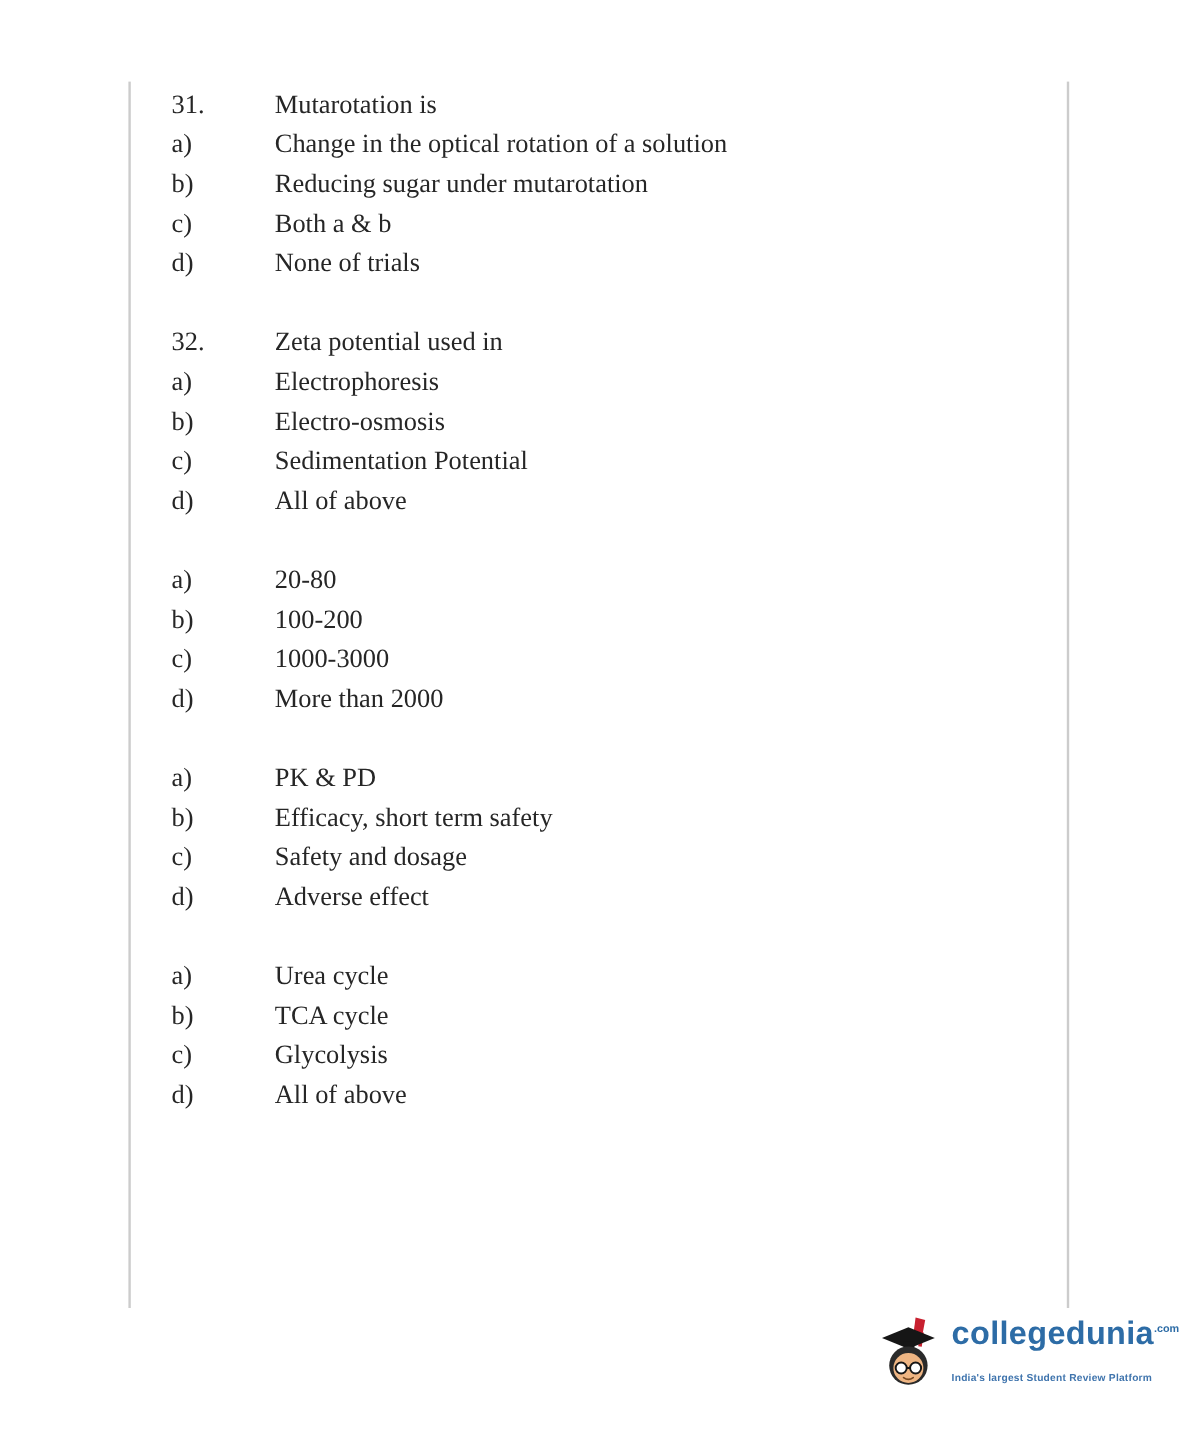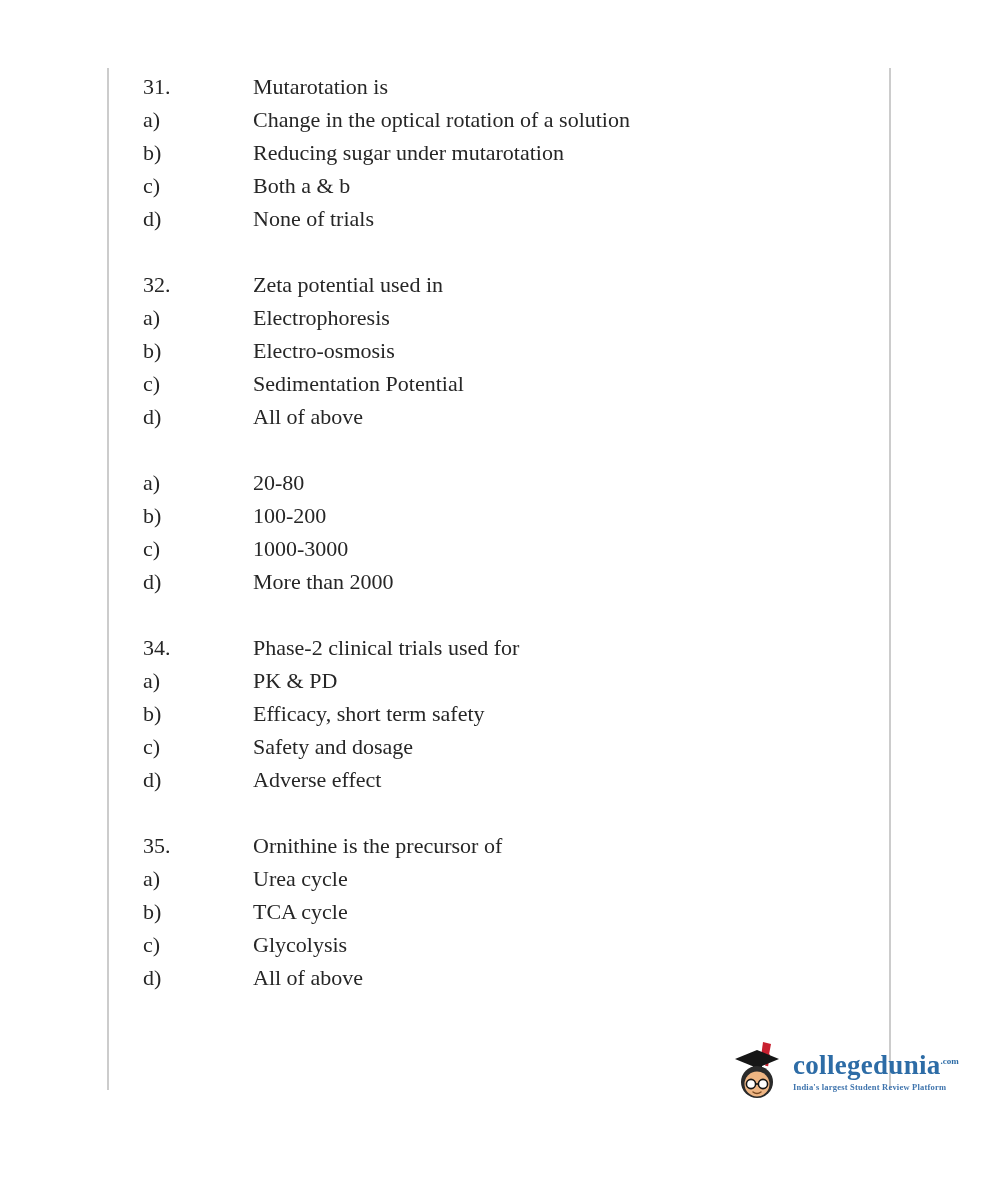--- a/index.html
+++ b/index.html
@@ -24,52 +24,52 @@
 
   .content {
     position: absolute;
     left: 143px;
     top: 70px;
     width: 730px;
     font-size: 22px;
     line-height: 33px;
   }
   .question { margin-bottom: 33px; }
-  .row { display: flex; gap: 24px; }
+  .row { display: flex; }
   .marker {
     flex: 0 0 42px;
     width: 42px;
   }
   .text-col { flex: 1; margin-left: 44px; }
 
   .footer {
     position: absolute;
     left: 733px;
-    top: 1040px;
+    top: 1096px;
     display: flex;
-    align-items: center;
-    font-family: Liberation Serif, serif;
+    align-items: flex-start;
+    font-family: Liberation Sans, sans-serif;
   }
   .logo-wrap { width: 54px; height: 62px; }
   .brand-block { margin-left: 6px; }
   .brand-line { white-space: nowrap; }
   .brand-name {
     font-size: 27px;
     font-weight: bold;
     letter-spacing: 0.3px;
   }
   .brand-suffix {
     font-size: 9px;
     vertical-align: 10px;
     font-weight: bold;
   }
   .tagline {
     font-size: 8.5px;
     font-weight: bold;
-    margin-top: 1px;
+    margin-top: 16px;
     letter-spacing: 0.2px;
   }
 </style>
 </head>
 <body style="background: rgb(255, 255, 255); color: rgb(38, 38, 38);">
 
 <div class="page-border left" style="background: rgb(204, 204, 204);"></div>
 <div class="page-border right" style="background: rgb(204, 204, 204);"></div>
 
 <div class="content">
@@ -134,46 +134,38 @@
       <span class="text-col">1000-3000</span>
     </div>
     <div class="row">
       <span class="marker">d)</span>
       <span class="text-col">More than 2000</span>
     </div>
   </div>
 
   <div class="question">
     <div class="row">
-      <span class="marker">34.</span>
-      <span class="text-col">Phase-2 clinical trials used for</span>
-    </div>
-    <div class="row">
       <span class="marker">a)</span>
       <span class="text-col">PK &amp; PD</span>
     </div>
     <div class="row">
       <span class="marker">b)</span>
       <span class="text-col">Efficacy, short term safety</span>
     </div>
     <div class="row">
       <span class="marker">c)</span>
       <span class="text-col">Safety and dosage</span>
     </div>
     <div class="row">
       <span class="marker">d)</span>
       <span class="text-col">Adverse effect</span>
     </div>
   </div>
 
   <div class="question">
-    <div class="row">
-      <span class="marker">35.</span>
-      <span class="text-col">Ornithine is the precursor of</span>
-    </div>
     <div class="row">
       <span class="marker">a)</span>
       <span class="text-col">Urea cycle</span>
     </div>
     <div class="row">
       <span class="marker">b)</span>
       <span class="text-col">TCA cycle</span>
     </div>
     <div class="row">
       <span class="marker">c)</span>

